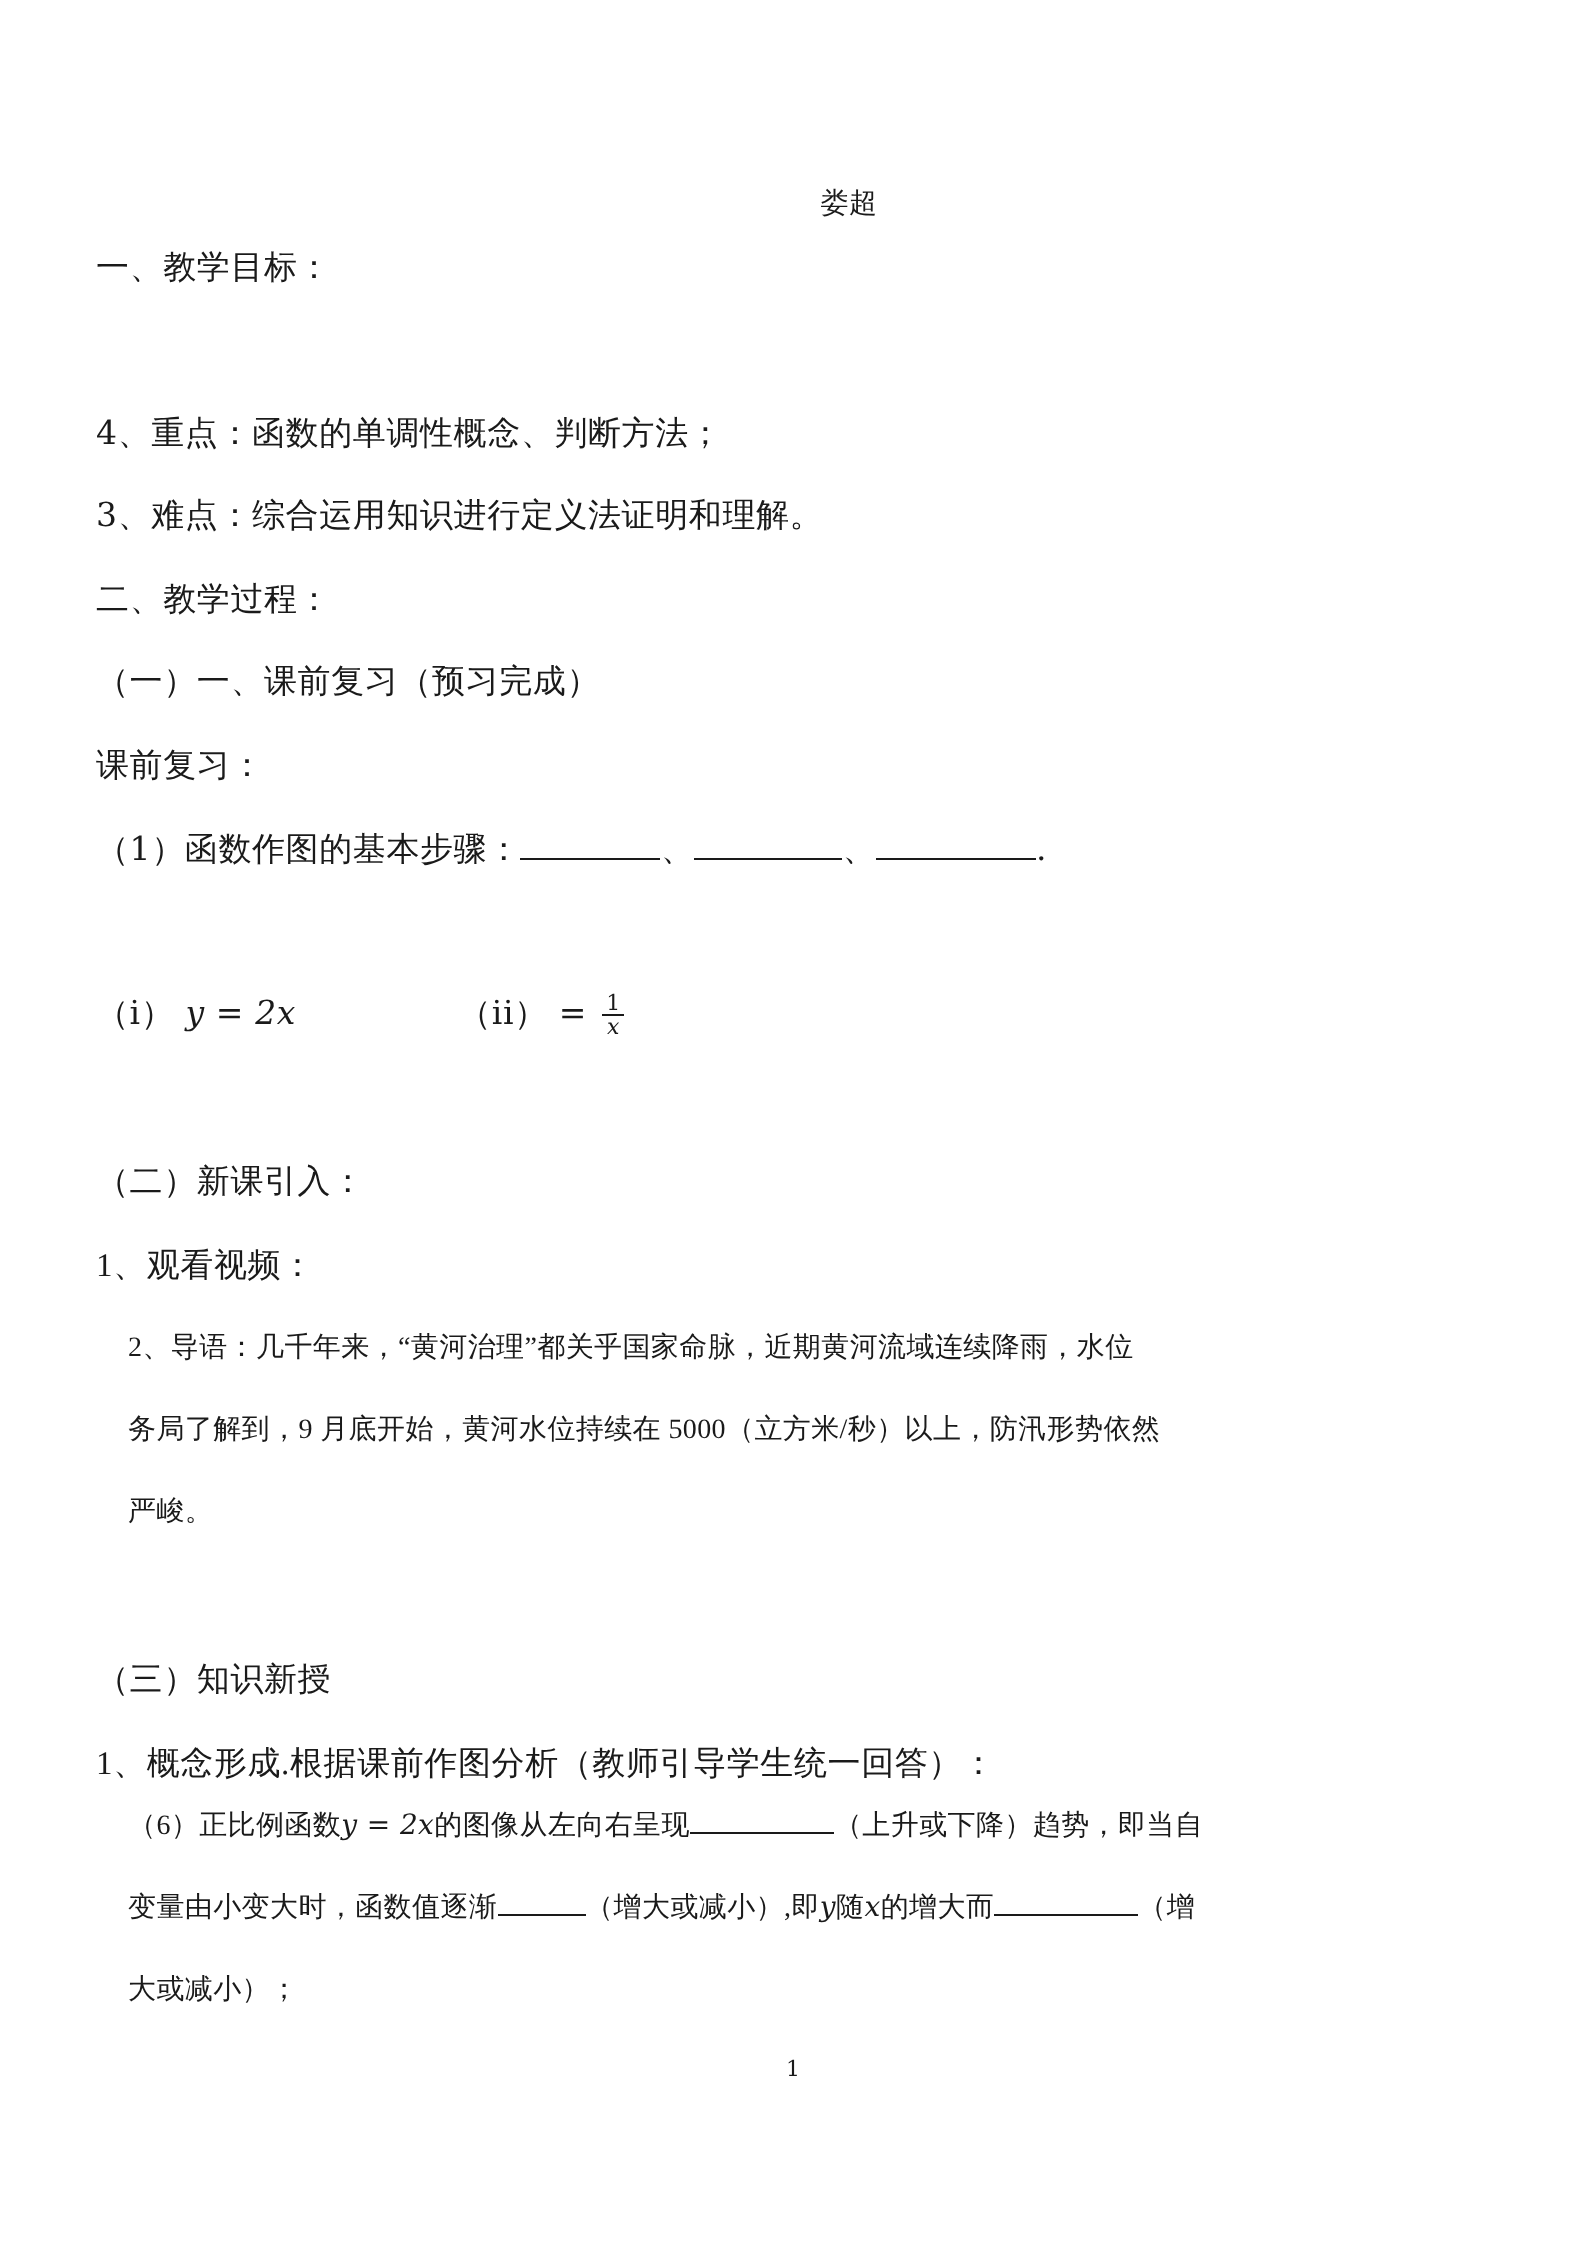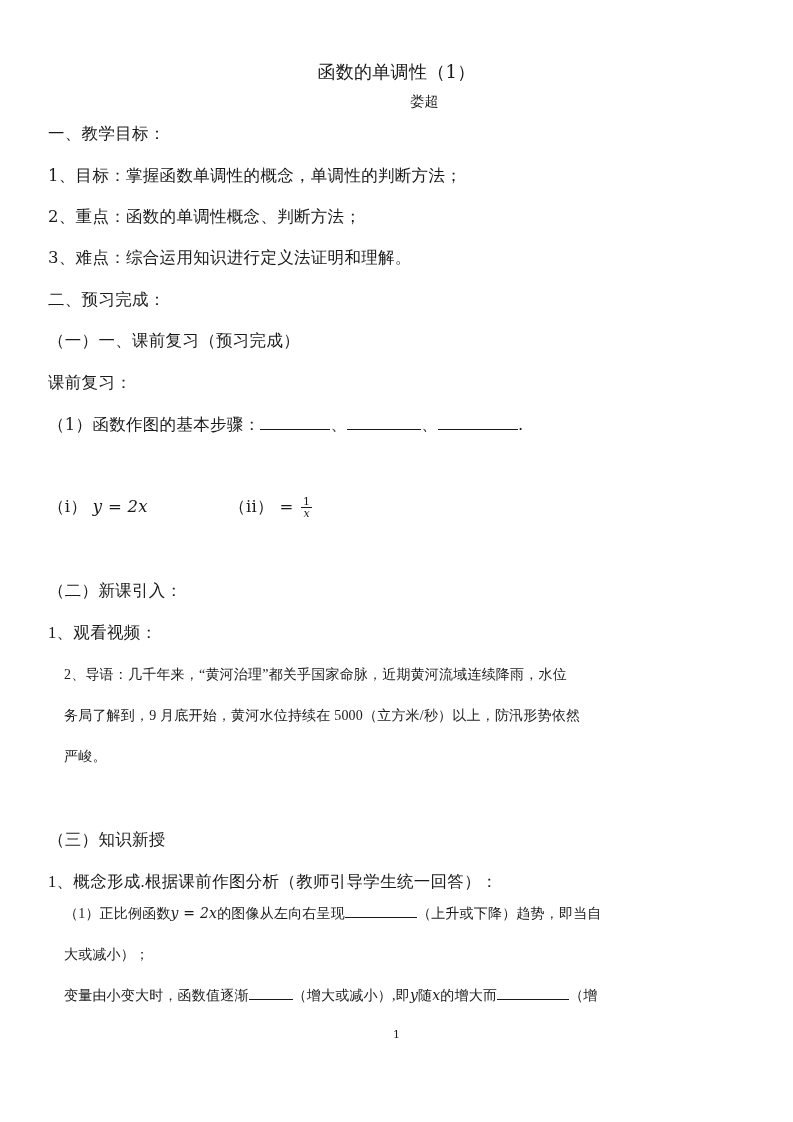--- a/index.html
+++ b/index.html
@@ -17,29 +17,27 @@
   .frac .den { font-style:italic; }
   .para { position:absolute; left:64px; width:696px; font-size:14px; line-height:41px; letter-spacing:0.2px;
           font-family:"Liberation Serif","DejaVu Serif",serif; }
   .pagenum { position:absolute; left:0; width:793px; top:1028px; text-align:center; font-size:11px; }
 </style>
 </head>
 <body>
 
 <div class="page">
 
-  <div class="line center title">函数的单调性（1）</div>
   <div class="line center author">娄超</div>
 
   <div class="line" style="top:123px;">一、教学目标：</div>
-  <div class="line" style="top:165px;">1、目标：掌握函数单调性的概念，单调性的判断方法；</div>
-  <div class="line" style="top:206px;">2、重点：函数的单调性概念、判断方法；</div>
+  <div class="line" style="top:206px;">4、重点：函数的单调性概念、判断方法；</div>
   <div class="line" style="top:247px;">3、难点：综合运用知识进行定义法证明和理解。</div>
 
-  <div class="line" style="top:289px;">二、预习完成：</div>
+  <div class="line" style="top:289px;">二、教学过程：</div>
   <div class="line" style="top:330px;">（一）一、课前复习（预习完成）</div>
   <div class="line" style="top:372px;">课前复习：</div>
 
   <div class="line" style="top:414px;">
     <span>（1）函数作图的基本步骤：</span><span class="blank" style="width:70px;"></span><span>、</span><span class="blank" style="width:74px;"></span><span>、</span><span class="blank" style="width:80px;"></span><span>.</span>
   </div>
 
 
   <div class="line" style="top:496px;">
     <span>（i）</span>
@@ -60,22 +58,22 @@
     <div>2、导语：几千年来，“黄河治理”都关乎国家命脉，近期黄河流域连续降雨，水位</div>
     <div>务局了解到，9 月底开始，黄河水位持续在 5000（立方米/秒）以上，防汛形势依然</div>
     <div>严峻。</div>
   </div>
 
   <div class="line" style="top:829px; font-family:'Liberation Serif','DejaVu Serif',serif;">（三）知识新授</div>
   <div class="line" style="top:871px; font-family:'Liberation Serif','DejaVu Serif',serif;">1、概念形成.根据课前作图分析（教师引导学生统一回答）：</div>
 
   <div class="para" style="top:893px;">
     <div>
-      <span>（1）正比例函数</span><span class="math">y = 2x</span><span>的图像从左向右呈现</span><span class="blank" style="width:72px;"></span><span>（上升或下降）趋势，即当自</span>
+      <span>（6）正比例函数</span><span class="math">y = 2x</span><span>的图像从左向右呈现</span><span class="blank" style="width:72px;"></span><span>（上升或下降）趋势，即当自</span>
     </div>
-    <div>大或减小）；</div>
     <div>
       <span>变量由小变大时，函数值逐渐</span><span class="blank" style="width:44px;"></span><span>（增大或减小）,即</span><span class="math">y</span><span>随</span><span class="math">x</span><span>的增大而</span><span class="blank" style="width:72px;"></span><span>（增</span>
     </div>
+    <div>大或减小）；</div>
   </div>
 
   <div class="pagenum">1</div>
 </div>
 
 </body></html>

